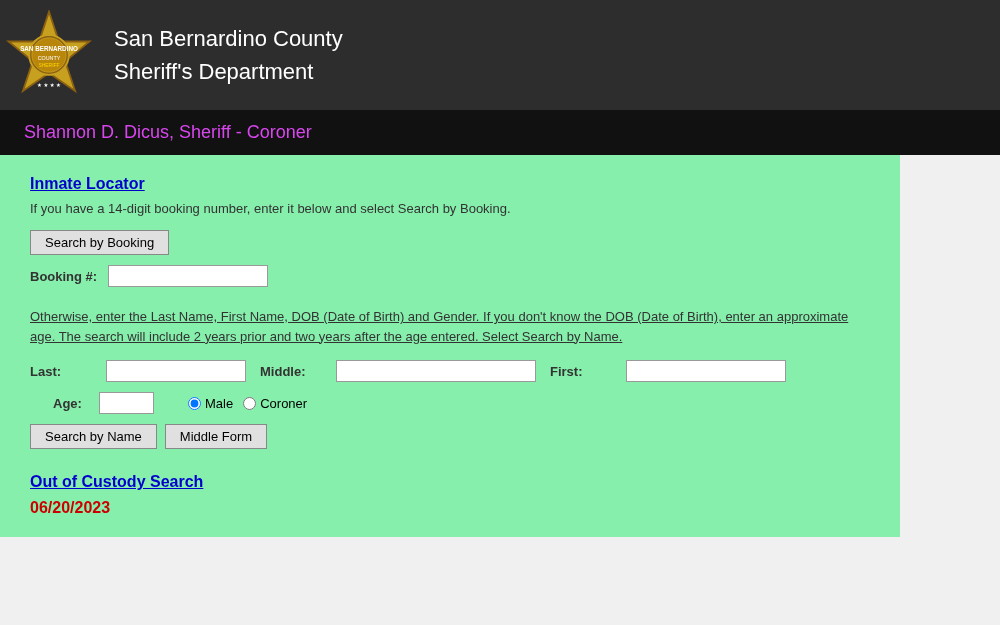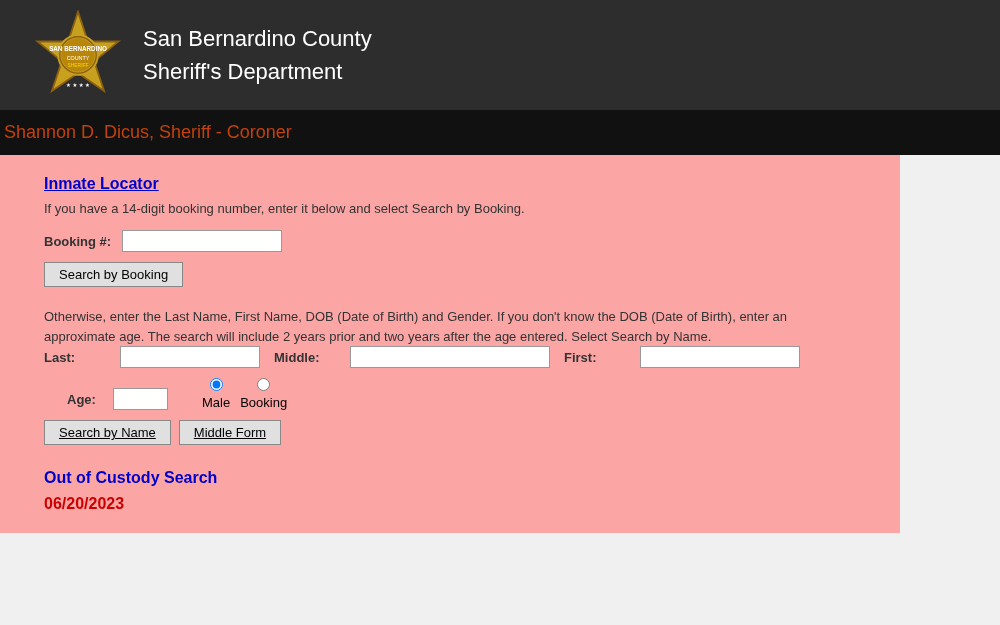--- a/index.html
+++ b/index.html
@@ -3,42 +3,42 @@
   <meta charset="utf-8">
   <style>
     * { box-sizing: border-box; margin: 0; padding: 0; }
     body { font-family: Arial, sans-serif; font-size: 14px; background: #f0f0f0; }
 
     
     .header {
       background: #2d2d2d;
       display: flex;
       align-items: center;
-      padding: 10px 33px;
+      padding: 10px 4px;
       gap: 20px;
     }
     .header-title {
       color: #ffffff;
       font-size: 22px;
       font-weight: normal;
       line-height: 1.5;
     }
 
     
     .sheriff-banner {
       background: #111;
-      color: #c2410c;
-      padding: 12px 4px;
+      color: #d946ef;
+      padding: 12px 24px;
       font-size: 18px;
     }
 
     
     .main-content {
-      background: #fca5a5;
-      padding: 20px 44px;
+      background: #86efac;
+      padding: 20px 30px;
       max-width: 900px;
     }
 
     .inmate-locator-title {
       color: #0000cc;
       font-size: 16px;
       font-weight: bold;
       text-decoration: underline;
       margin-bottom: 8px;
       cursor: pointer;
@@ -118,26 +118,28 @@
       color: #000;
     }
 
     .section-divider {
       margin: 20px 0;
     }
 
     .instruction-text-block {
       font-size: 13px;
       color: #333;
+      margin-bottom: 14px;
       line-height: 1.5;
+      text-decoration: underline;
     }
 
     .name-row {
       display: flex;
-      align-items: flex-end;
+      align-items: center;
       gap: 14px;
       margin-bottom: 10px;
     }
 
     .name-field-group {
       display: flex;
       align-items: center;
       gap: 6px;
     }
 
@@ -147,34 +149,33 @@
       gap: 10px;
       margin-left: 20px;
     }
 
     .gender-option {
       display: flex;
       align-items: center;
       gap: 4px;
       font-size: 13px;
       cursor: pointer;
-      flex-direction: column;
     }
 
     .buttons-row {
       display: flex;
       gap: 8px;
       margin-top: 10px;
-      text-decoration: underline;
     }
 
     .out-of-custody-title {
       color: #0000cc;
       font-size: 16px;
       font-weight: bold;
+      text-decoration: underline;
       margin-bottom: 8px;
       cursor: pointer;
     }
 
     .oc-section {
       margin-top: 24px;
     }
 
     .release-date {
       color: #cc0000;
@@ -219,26 +220,26 @@
   <span>Shannon D. Dicus, Sheriff - Coroner</span>
 </div>
 
 <div class="main-content">
 
   <div class="inmate-locator-title">Inmate Locator</div>
 
   <div class="instruction-text">If you have a 14-digit booking number, enter it below and select Search by Booking.</div>
 
   <div class="form-row">
+    <button class="btn">Search by Booking</button>
+  </div>
+
+  <div class="form-row">
     <span class="form-label">Booking #:</span>
     <input type="text" class="booking-input" value="" style="">
-  </div>
-
-  <div class="form-row">
-    <button class="btn">Search by Booking</button>
   </div>
 
   <div class="section-divider"></div>
   <div class="instruction-text-block">Otherwise, enter the Last Name, First Name, DOB (Date of Birth) and Gender.  If you don't know the DOB (Date of Birth), enter an approximate age.  The search will include 2 years prior and two years after the age entered.  Select Search by Name.</div>
 
   <div class="name-row">
     <div class="name-field-group">
       <span class="form-label">Last:</span>
       <input type="text" class="form-input-short" value="" style="">
     </div>
@@ -257,21 +258,21 @@
       <span class="form-label" style="min-width:40px;margin-left:23px;">Age:</span>
       <input type="text" class="form-input-age" value="" style="">
     </div>
     <div class="gender-group">
       <label class="gender-option">
         <input type="radio" name="gender" checked="" style="">
         <span>Male</span>
       </label>
       <label class="gender-option">
         <input type="radio" name="gender" style="">
-        <span>Booking</span>
+        <span>Coroner</span>
       </label>
     </div>
   </div>
 
   <div class="buttons-row">
     <button class="btn">Search by Name</button>
     <button class="btn">Middle Form</button>
   </div>
 
   <div class="oc-section">

